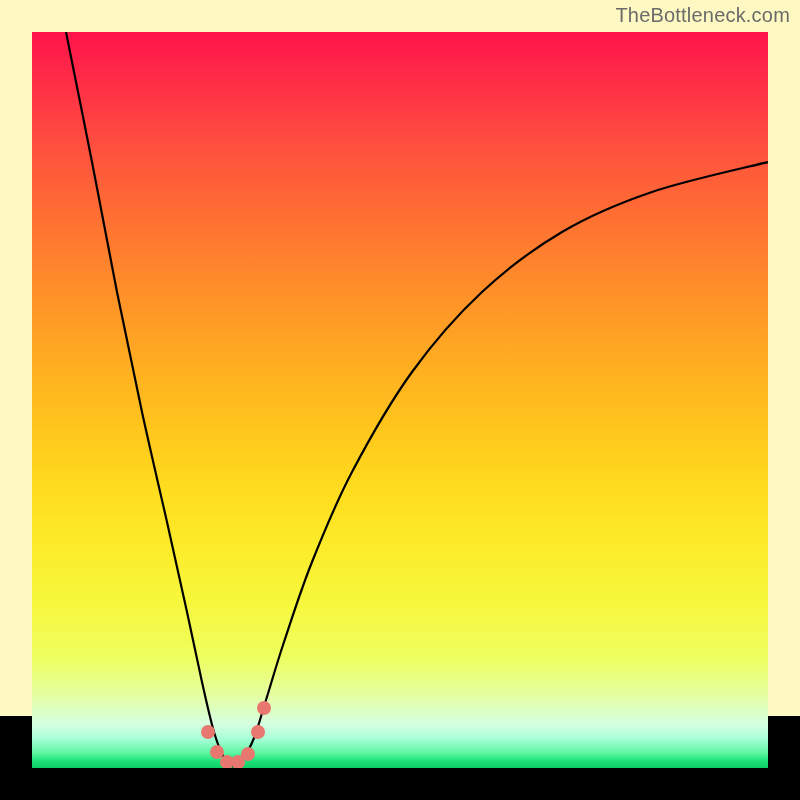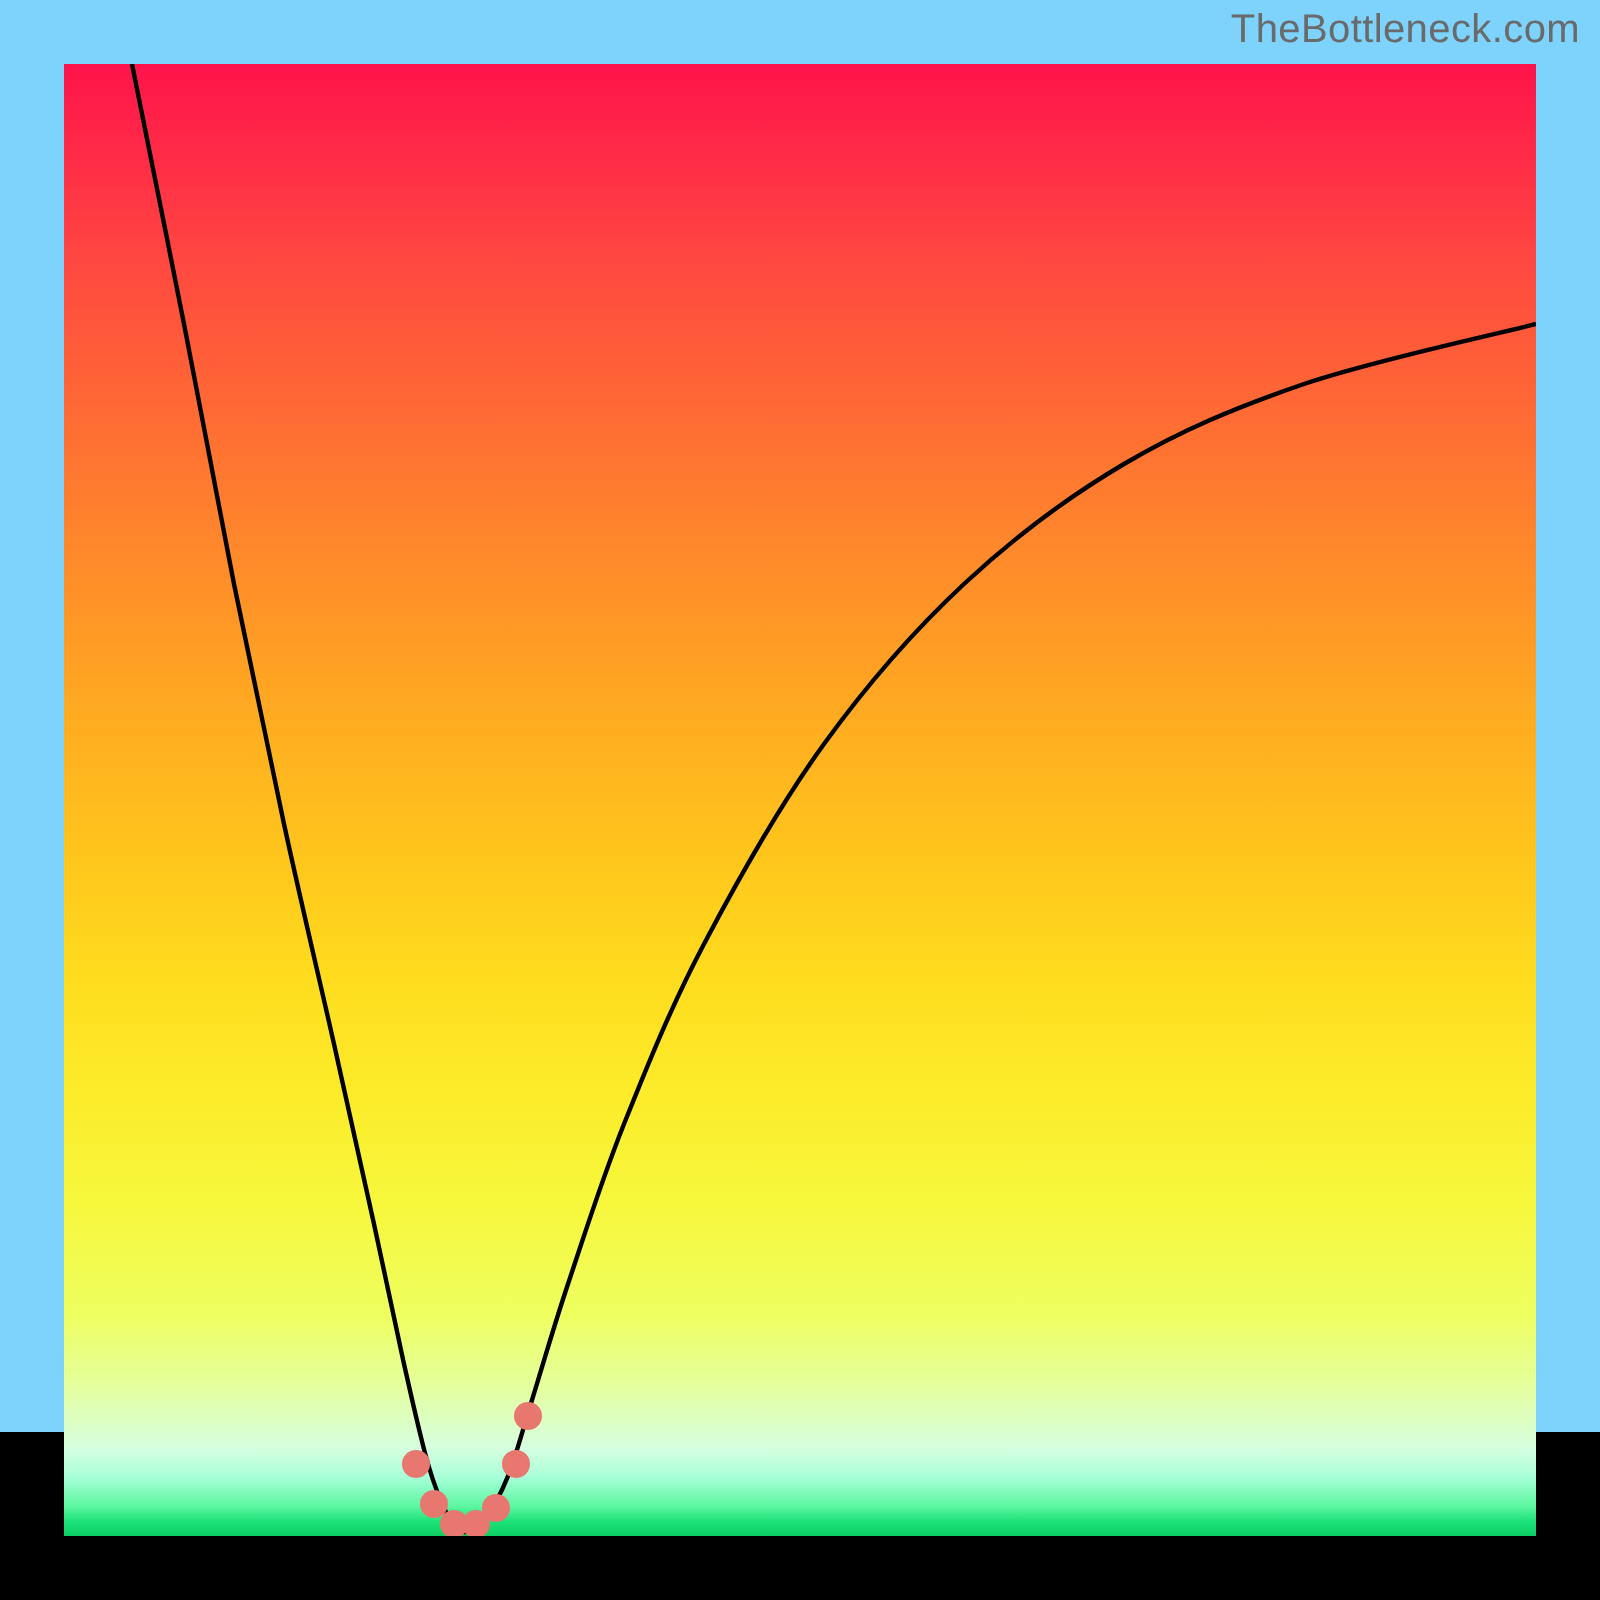--- a/index.html
+++ b/index.html
@@ -8,21 +8,21 @@
     width: 800px;
     height: 800px;
     overflow: hidden;
     background: #000;
     font-family: Arial, Helvetica, sans-serif;
   }
   .frame {
     position: relative;
     width: 800px;
     height: 716px;
-    background: #7dd3fc;
+    background: #fef9c3;
   }
   .watermark {
     position: absolute;
     top: 4px;
     right: 10px;
     color: #6a6a6a;
     font-size: 20px;
     font-weight: 500;
     letter-spacing: 0.2px;
     z-index: 5;

